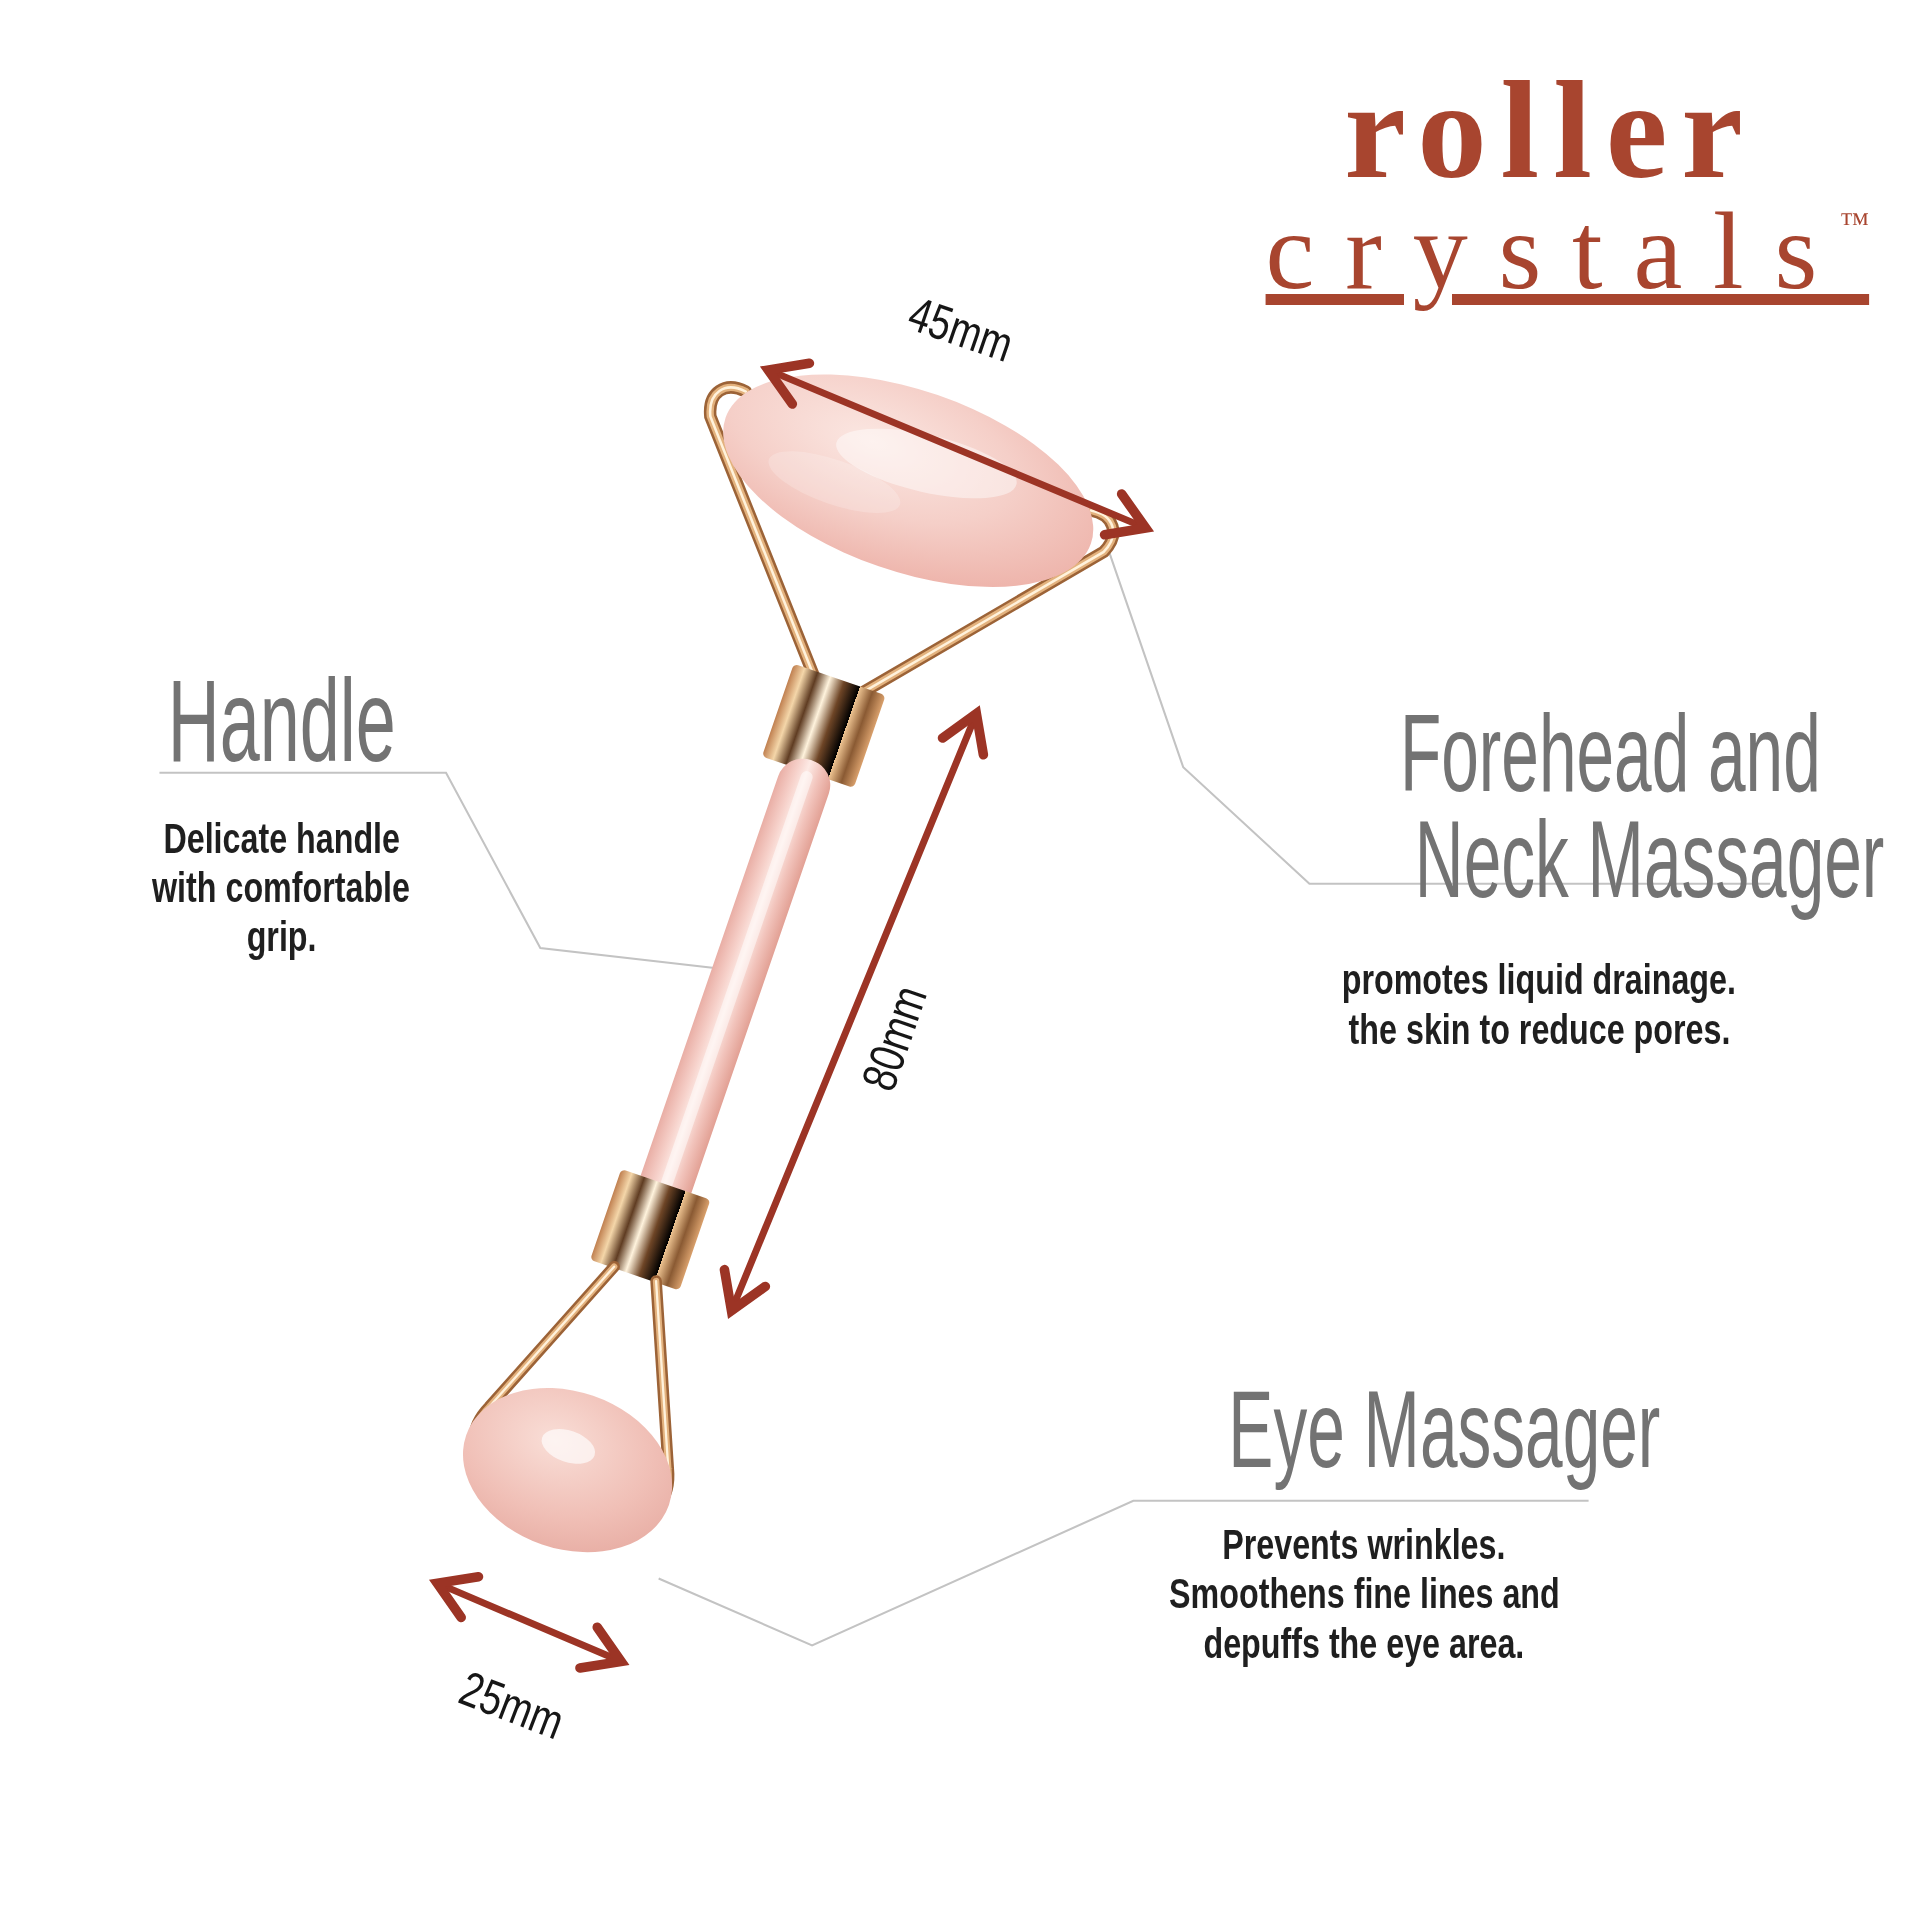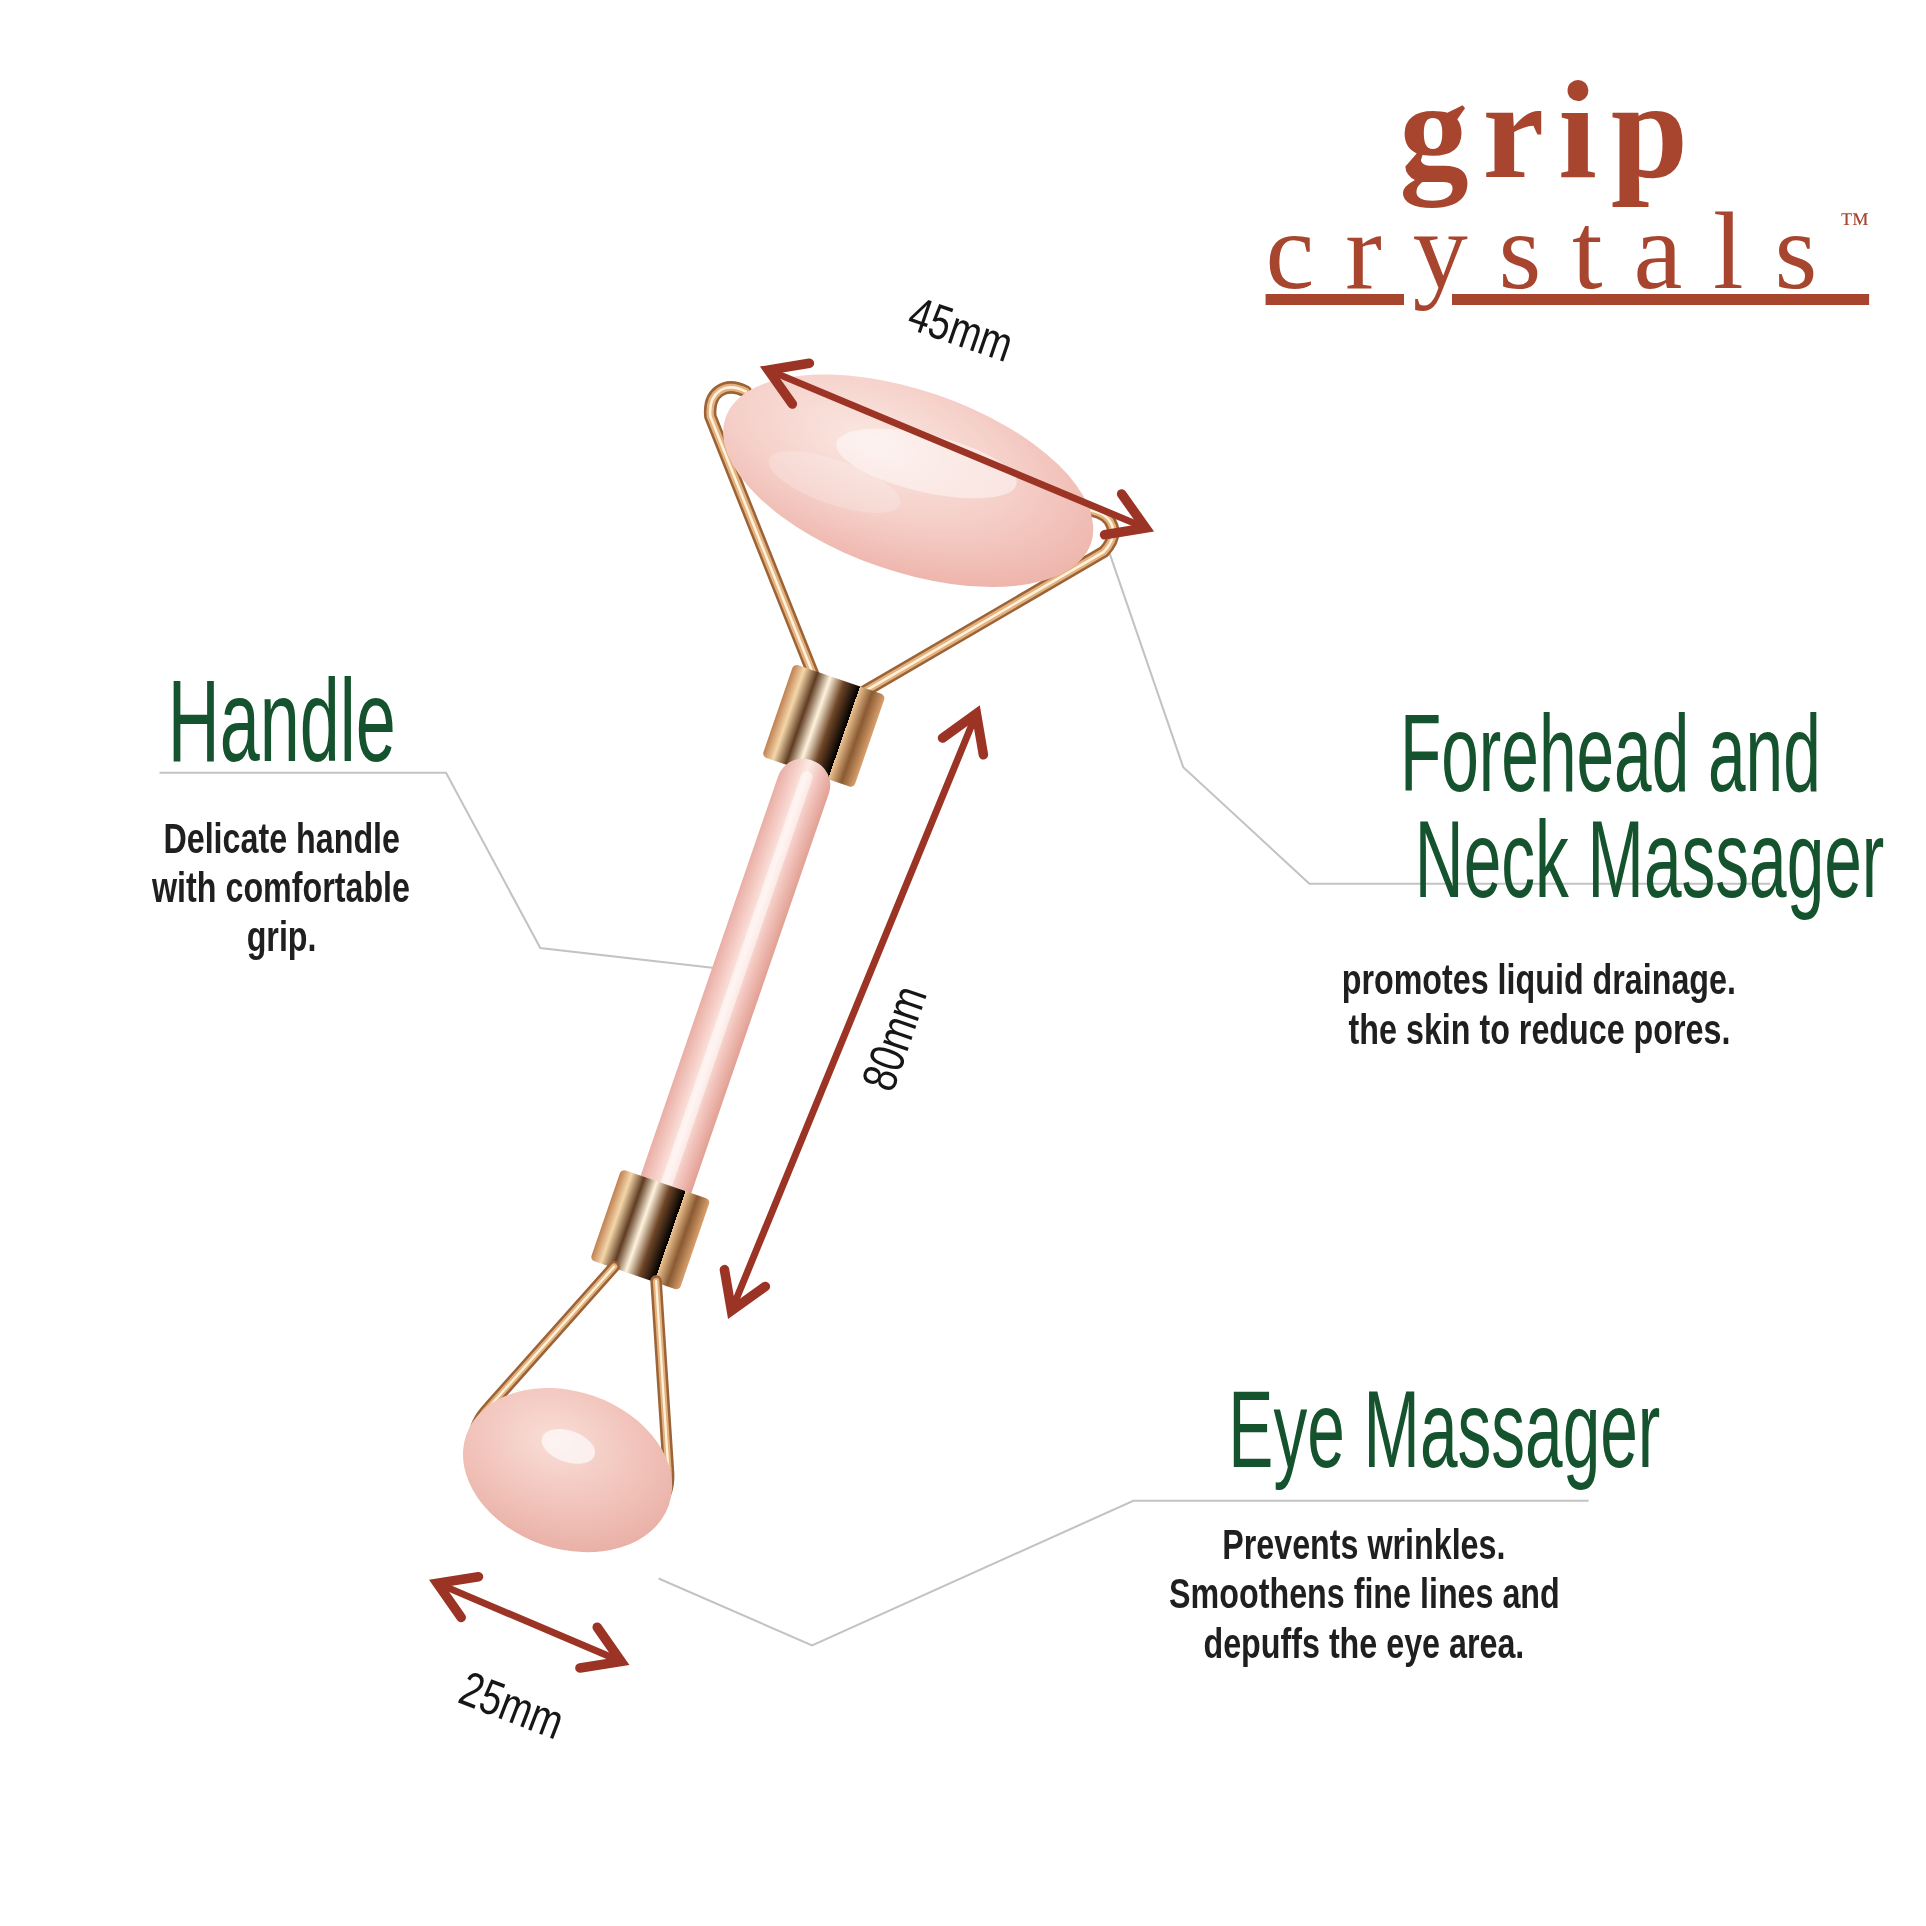--- a/index.html
+++ b/index.html
@@ -3,21 +3,21 @@
 <meta charset="utf-8">
 <style>
   html,body{margin:0;padding:0;background:#ffffff;}
   body{width:1926px;height:1926px;position:relative;overflow:hidden;
        font-family:"Liberation Sans",sans-serif;}
   #scene{position:absolute;left:0;top:0;width:1926px;height:1926px;}
   svg{position:absolute;left:0;top:0;}
 
   
   .callout{position:absolute;text-align:center;}
-  .c-title{color:#14532d;font-weight:400;line-height:0.97;}
+  .c-title{color:#737373;font-weight:400;line-height:0.97;}
   .c-title .ln,.c-body .ln{display:block;white-space:nowrap;}
   .cond{display:inline-block;transform:scaleX(0.62);transform-origin:50% 50%;white-space:nowrap;}
   .cond2{display:inline-block;transform:scaleX(0.75);transform-origin:50% 50%;white-space:nowrap;}
   .c-body{color:#1f1f1f;font-size:43px;line-height:1.15;margin-top:0;font-weight:bold;}
 
   #handle-block{left:92px;top:665px;width:379px;}
   #handle-block .c-title{font-size:116px;}
   #handle-block .c-body{margin-top:36px;}
 
   #forehead-block{left:1271px;top:701px;width:536px;}
@@ -132,21 +132,21 @@
     </g>
 
     <g stroke="#9c3425" stroke-width="15" fill="none" stroke-linecap="round">
       <line x1="1668" y1="803" x2="2473" y2="1140" marker-start="url(#ah)" marker-end="url(#ah)"></line>
       <line x1="2110" y1="1550" x2="1585" y2="2830" marker-start="url(#ah)" marker-end="url(#ah)"></line>
       <line x1="952" y1="3428" x2="1338" y2="3592" marker-start="url(#ah)" marker-end="url(#ah)"></line>
     </g>
   </svg>
 
   <div id="logo">
-    <div class="l1">grip</div>
+    <div class="l1">roller</div>
     <div class="l2"><span>crystals</span><span class="tm">™</span></div>
   </div>
 
   <div id="handle-block" class="callout">
     <div class="c-title">
       <span class="cond">Handle</span>
     </div>
     <div class="c-body">
       <span class="ln"><span class="cond2">Delicate handle</span></span>
       <span class="ln"><span class="cond2">with comfortable</span></span>

